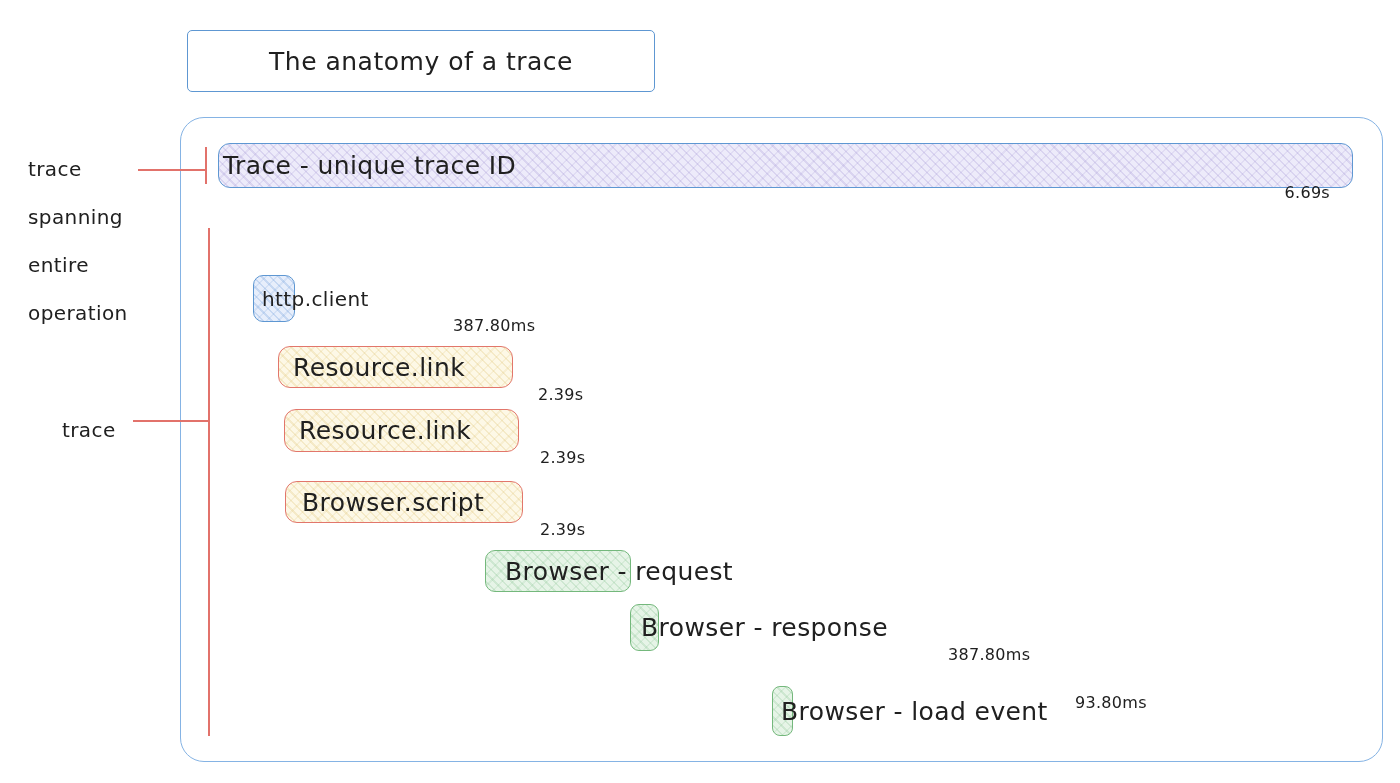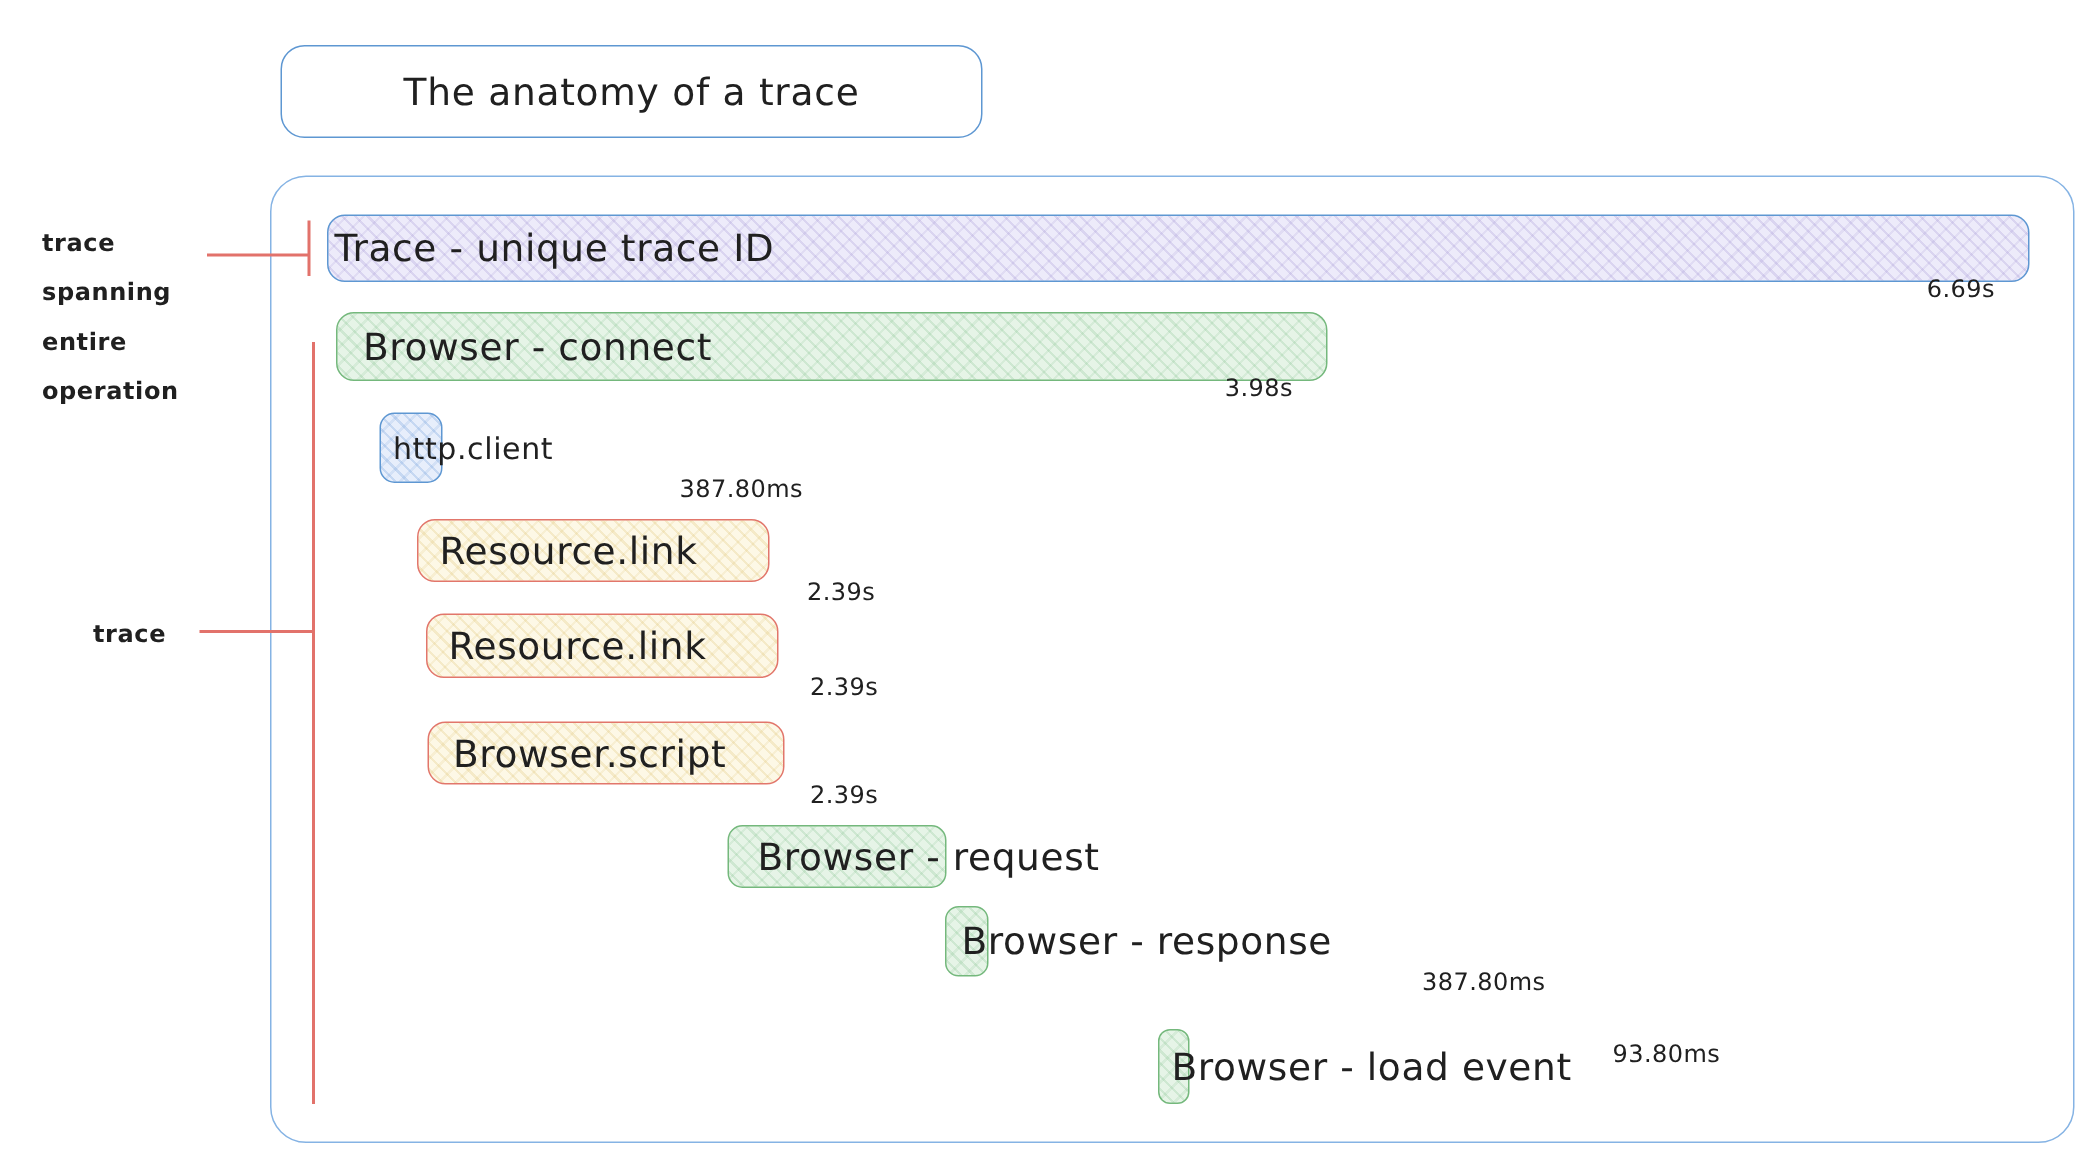--- a/index.html
+++ b/index.html
@@ -22,21 +22,21 @@
     font-family:"DejaVu Sans","Liberation Sans",sans-serif;
     color:var(--text);
     overflow:hidden;
   }
   .abs{position:absolute;box-sizing:border-box;}
 
   
   .title-card{
     left:187px;top:30px;width:468px;height:62px;
     border:1.7px solid var(--blue-border);
-    border-radius:16px;
+    border-radius:5px;
     display:flex;align-items:center;justify-content:center;
     font-size:25px;letter-spacing:.5px;
   }
 
   
   .diagram-container{
     left:180px;top:117px;width:1203px;height:645px;
     border:1.7px solid var(--container-border);
     border-radius:24px;
   }
@@ -79,23 +79,22 @@
   .duration{
     font-size:16px;letter-spacing:.3px;white-space:nowrap;
     display:flex;align-items:center;margin-top:27px;
   }
   .dur-inside{position:absolute;right:22px;top:0;height:100%;}
 
   
   .red-line{background:var(--annotation-red);}
 
   .note{
-    font-size:16px;line-height:33px;letter-spacing:.4px;
+    font-size:20px;line-height:48px;letter-spacing:.4px;
     white-space:pre-line;
-    font-weight:bold;
   }
 </style>
 </head>
 <body>
 
 <div class="canvas">
 
   <div class="abs title-card">
     <span>The anatomy of a trace</span>
   </div>
@@ -111,24 +110,20 @@
 
   <div class="abs note" style="left:62px;top:406px;">trace</div>
   <div class="abs red-line" style="left:133px;top:420px;width:76px;height:2px;"></div>
   <div class="abs red-line" style="left:208px;top:228px;width:2px;height:508px;"></div>
 
   <div class="abs span-box fill-purple b-blue" style="left:218px;top:143px;width:1135px;height:45px;">
     <div class="bar-label abs" style="left:4px;top:0;height:100%;">Trace - unique trace ID</div>
     <div class="duration dur-inside">6.69s</div>
   </div>
 
-  <div class="abs span-box fill-green b-green" style="left:224px;top:208px;width:661px;height:46px;">
-    <div class="bar-label abs" style="left:17px;top:0;height:100%;">Browser - connect</div>
-    <div class="duration dur-inside">3.98s</div>
-  </div>
 
   <div class="abs span-box fill-blue b-blue" style="left:253px;top:275px;width:42px;height:47px;border-radius:10px;"></div>
   <div class="abs bar-label" style="left:262px;top:275px;height:47px;font-size:20px;">http.client</div>
   <div class="abs duration" style="left:453px;top:275px;height:47px;">387.80ms</div>
 
   <div class="abs span-box fill-yellow b-red bar-label" style="left:278px;top:346px;width:235px;height:42px;padding-left:14px;">
     <span>Resource.link</span>
   </div>
   <div class="abs duration" style="left:538px;top:346px;height:42px;">2.39s</div>
 

